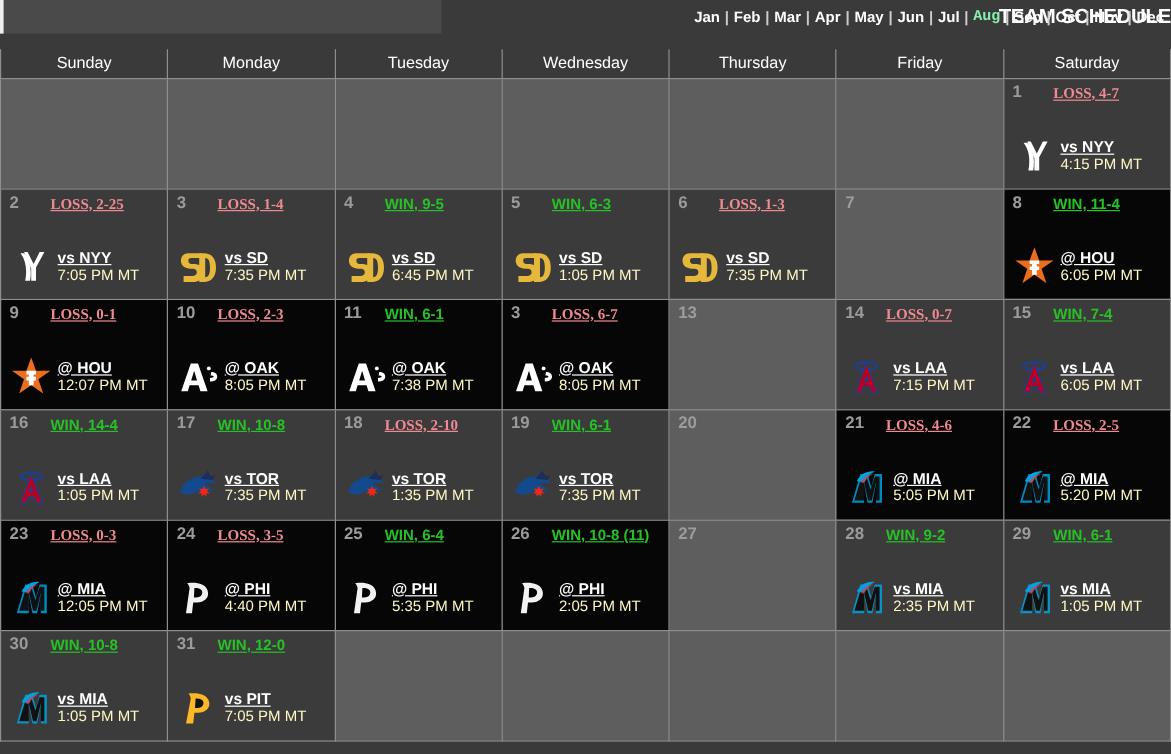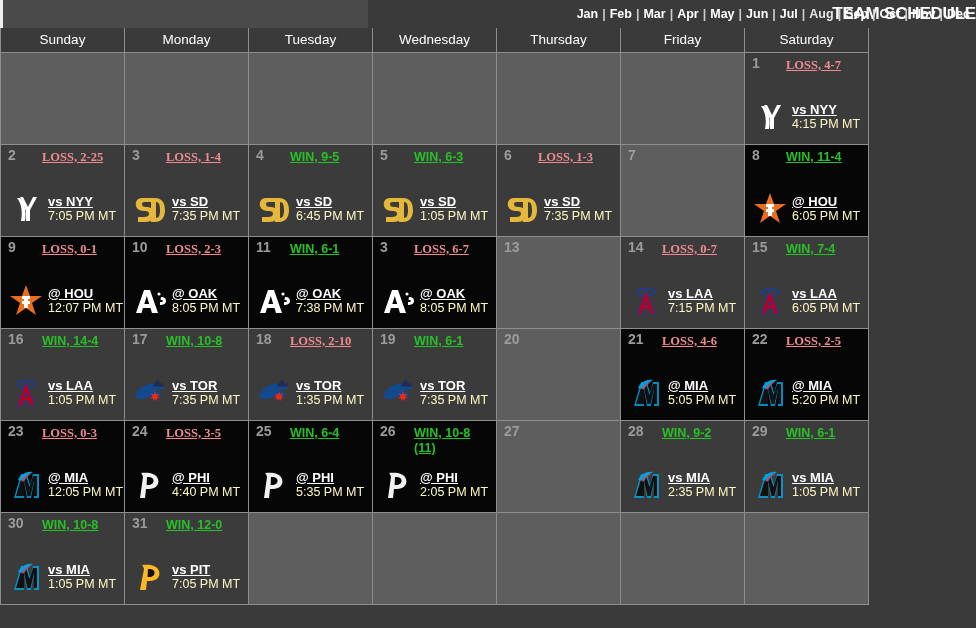--- a/index.html
+++ b/index.html
@@ -44,34 +44,36 @@
     font-size: 12.5px;
     font-weight: bold;
     white-space: nowrap;
   }
   .month-nav .m {
     color: #ffffff;
     cursor: pointer;
     padding: 0 1px;
   }
   .month-nav .m.active {
-    color: #e5e5e5;
+    color: #86efac;
     text-decoration: none;
+    font-family: Liberation Mono, monospace;
   }
   .month-nav .sep {
     color: #cccccc;
     padding: 0 3px;
     text-decoration: none;
   }
 
   
   .calendar {
-    width: 869px;
+    width: 976px;
     border-collapse: collapse;
     table-layout: fixed;
+    margin-top: 13px;
   }
   .calendar th {
     background: #3a3a3a;
     color: #ffffff;
     font-size: 13.5px;
     font-weight: normal;
     height: 24px;
     border: 1px solid #8e8e8e;
     border-top: none;
   }

